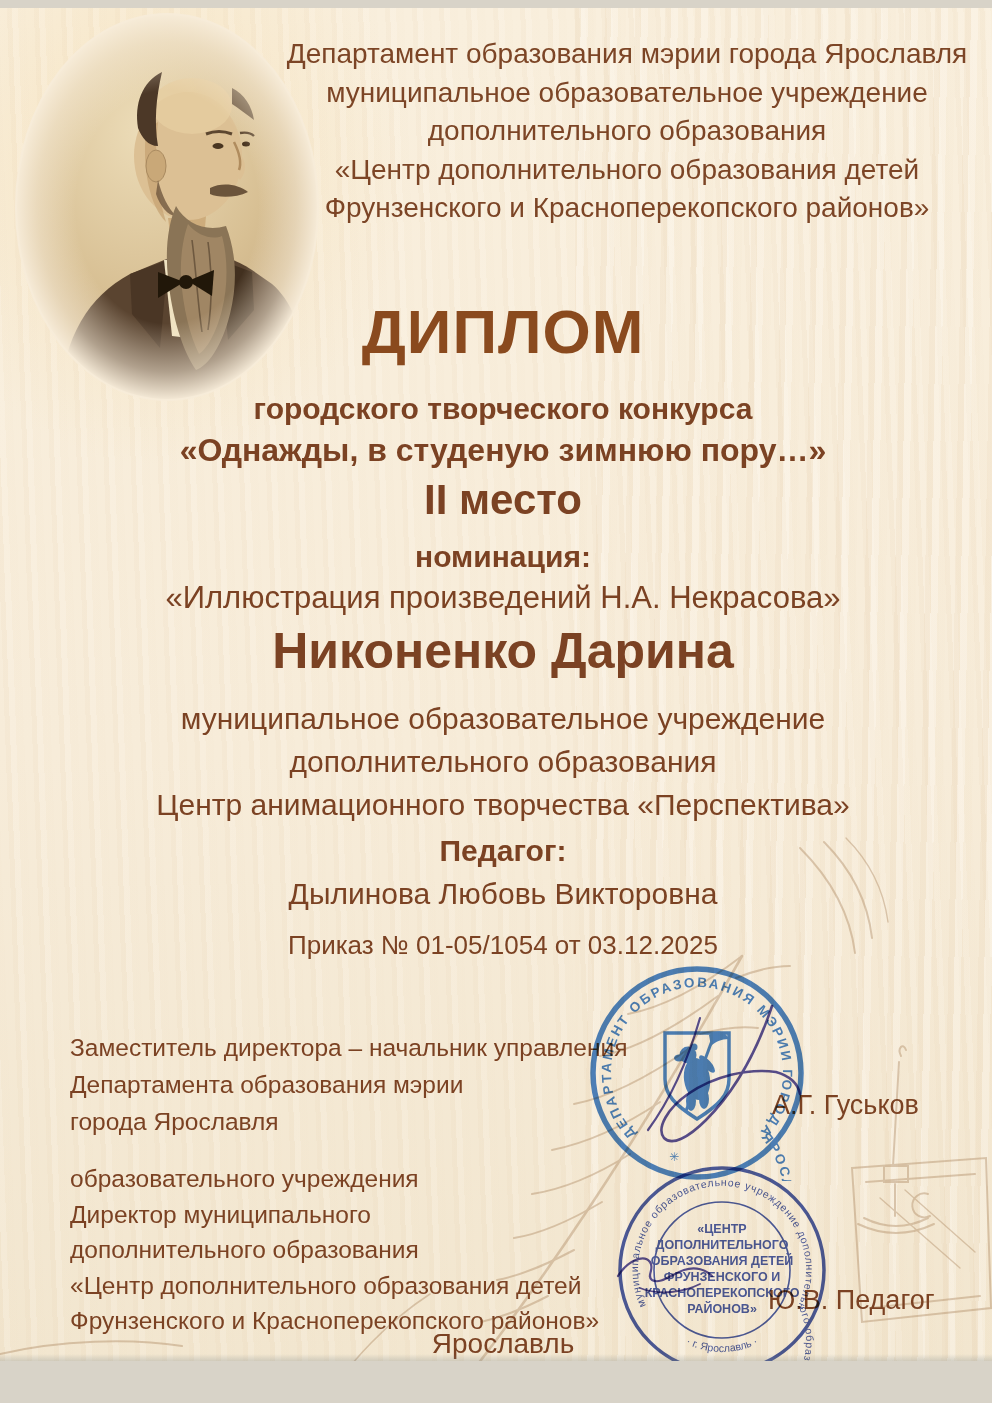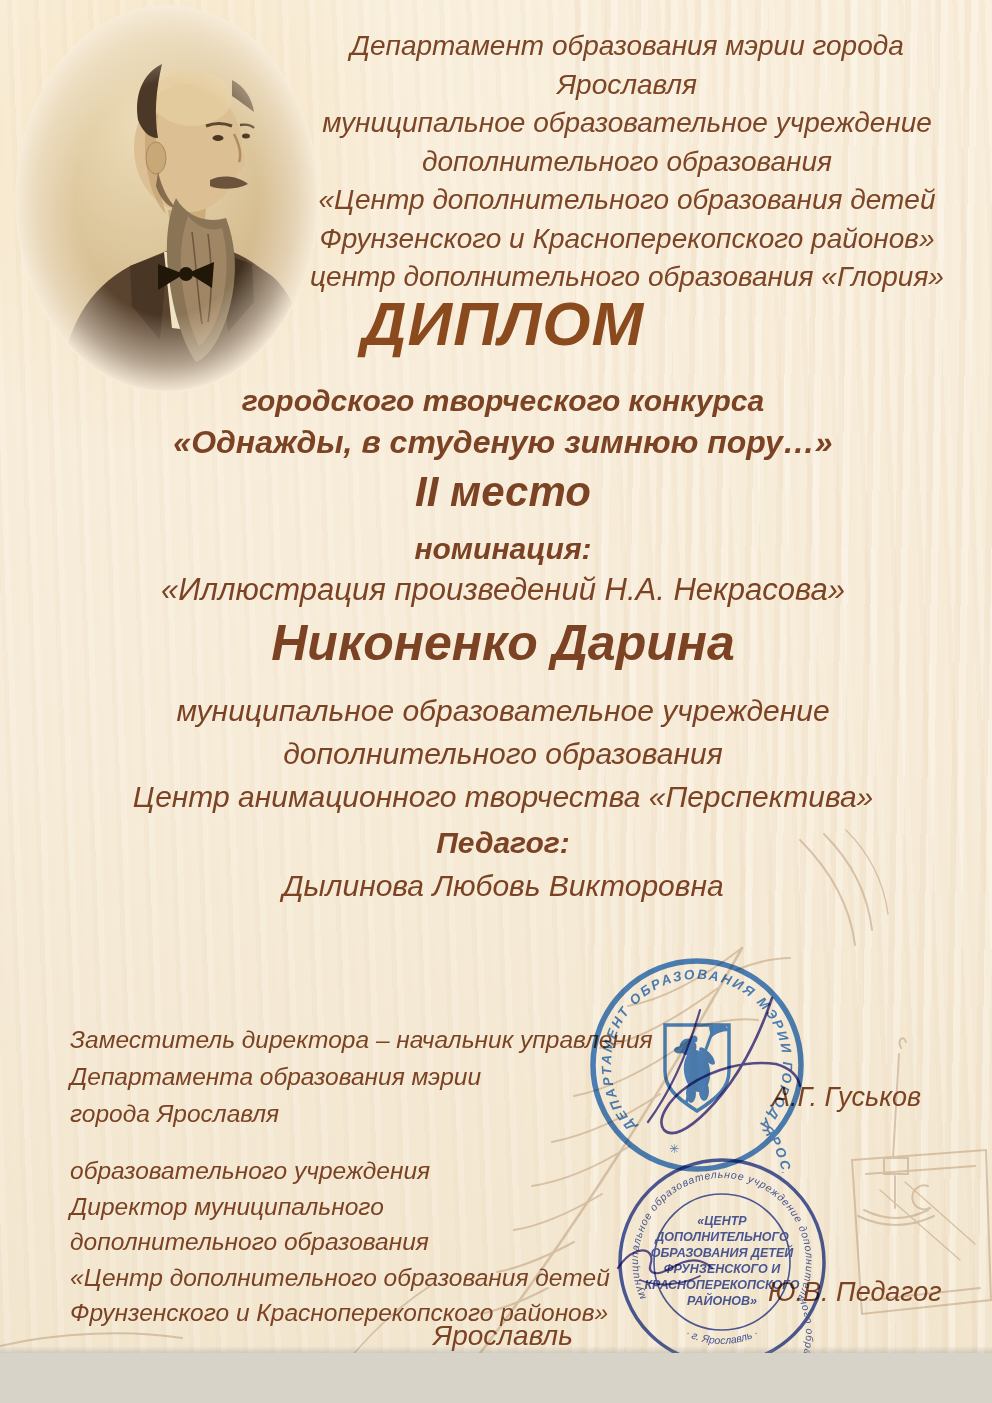--- a/index.html
+++ b/index.html
@@ -1,21 +1,21 @@
 <!DOCTYPE html>
 <html><head>
 <meta charset="utf-8">
 <style>
   html,body { margin:0; padding:0; background:#d8d3c8; }
   .page {
-    position:relative; width:992px; height:1353px; margin:0 auto;
+    position:relative; width:992px; height:1353px; margin:8px auto;
     background:
       linear-gradient(180deg, #f9efdd 0%, #f7ecd9 55%, #f2e6cf 100%);
     font-family:"Liberation Sans","DejaVu Sans",sans-serif;
-    color:#7b4223; overflow:hidden;font-style:italic;
+    color:#7b4223; overflow:hidden;
   }
   .glow {
     position:absolute; left:-50px; top:-40px; width:460px; height:500px;
     background:radial-gradient(ellipse at 45% 40%, rgba(244,219,168,0.55), rgba(244,219,168,0) 70%);
   }
   .streaks {
     position:absolute; top:0; bottom:0; left:0; right:0; opacity:.35;
     background:repeating-linear-gradient(88deg,
       rgba(227,203,170,0.30) 0 5px,
       rgba(253,247,238,0.55) 5px 11px,
@@ -171,35 +171,35 @@
     </g>
     <ellipse cx="161" cy="197" rx="152" ry="194" fill="url(#vg)"></ellipse>
   </svg>
 
   <div class="header">
     <div>Департамент образования мэрии города Ярославля</div>
     <div>муниципальное образовательное учреждение</div>
     <div>дополнительного образования</div>
     <div>«Центр дополнительного образования детей</div>
     <div>Фрунзенского и Красноперекопского районов»</div>
-    <div>центр дополнительного образования «Глория»</div>
   </div>
 
   <div class="cline t-title">ДИПЛОМ</div>
   <div class="cline t-c1">городского творческого конкурса</div>
   <div class="cline t-place">II место</div>
   <div class="cline t-c2">«Однажды, в студеную зимнюю пору…»</div>
   <div class="cline t-nomlbl">номинация:</div>
   <div class="cline t-nomval">«Иллюстрация произведений Н.А. Некрасова»</div>
   <div class="cline t-winner">Никоненко Дарина</div>
   <div class="cline t-org1">муниципальное образовательное учреждение</div>
   <div class="cline t-org2">дополнительного образования</div>
   <div class="cline t-org3">Центр анимационного творчества «Перспектива»</div>
   <div class="cline t-ped">Педагог:</div>
   <div class="cline t-teacher">Дылинова Любовь Викторовна</div>
+  <div class="cline t-order">Приказ № 01-05/1054 от 03.12.2025</div>
 
   <div class="sign-block sign1">
     <div>Заместитель директора – начальник управления</div>
     <div>Департамента образования мэрии</div>
     <div>города Ярославля</div>
   </div>
   <div class="sig-name name1">А.Г. Гуськов</div>
 
   <div class="sign-block sign2">
     <div>образовательного учреждения</div>

